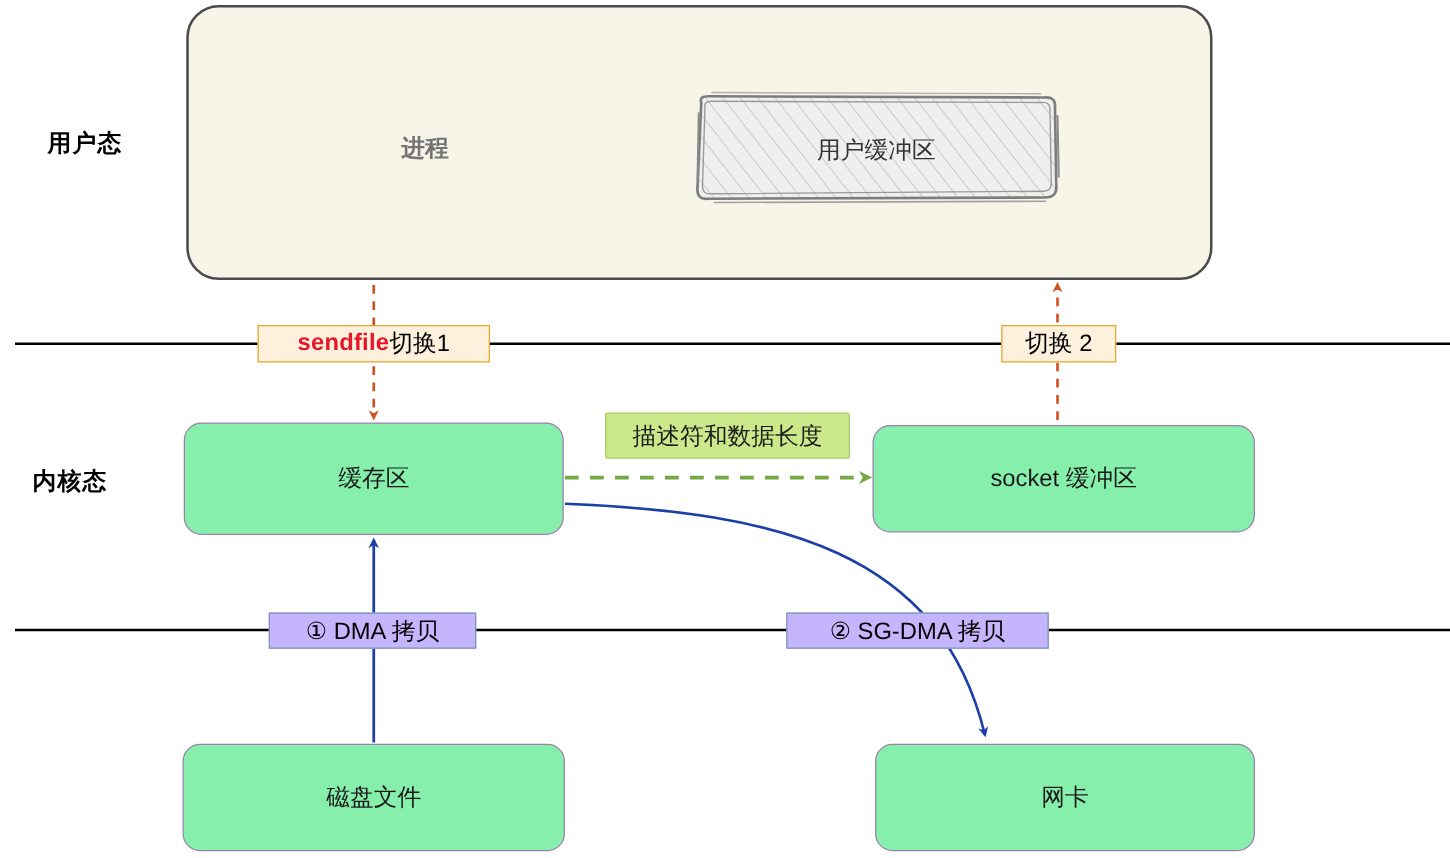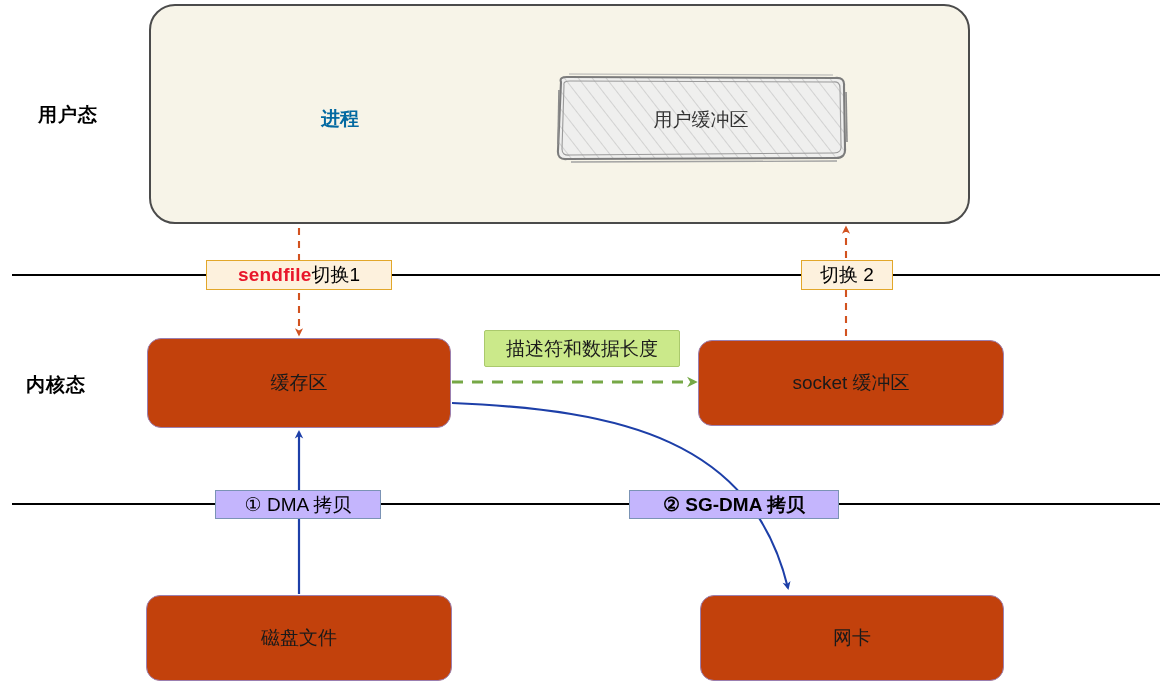--- a/index.html
+++ b/index.html
@@ -36,42 +36,42 @@
     width: 821px; height: 220px;
     background: #f7f4e8;
     border: 2.2px solid #4b4b4b;
     border-radius: 26px;
   }
   #process-label {
     position: absolute;
     left: 170px; top: 100px;
     font-weight: bold;
     font-size: 19px;
-    color: #0369a1;
+    color: #737373;
     white-space: nowrap;
   }
 
   
   #user-buffer {
     position: absolute;
     left: 394px; top: 66px;
     width: 312px; height: 95px;
   }
   #user-buffer .ub-label {
     position: absolute;
     left: 0; top: 0; width: 100%; height: 100%;
     display: flex; align-items: center; justify-content: center;
     font-size: 19px; color: #333;
     z-index: 3;
   }
 
   
   .kbox {
     position: absolute;
-    background: #c2410c;
+    background: #86efac;
     border: 1.6px solid #9b7fb0;
     border-radius: 14px;
     display: flex; align-items: center; justify-content: center;
     font-size: 19px;
     color: #1a1a1a;
     white-space: nowrap;
   }
   #box-cache   { left: 135px; top: 338px; width: 304px; height: 90px; }
   #box-socket  { left: 686px; top: 340px; width: 306px; height: 86px; }
   #box-disk    { left: 134px; top: 595px; width: 306px; height: 86px; }
@@ -107,21 +107,21 @@
   .pill.green {
     background: #cbe98a;
     border: 1.5px solid #aac96c;
     color: #1b1b1b;
   }
   #pill-sendfile { left: 194px; top: 260px; width: 186px; height: 30px; align-items: center; }
   #pill-sendfile .kw { color: #e8162a; font-weight: bold; letter-spacing: .2px; }
   #pill-sendfile .rest { color: #000; }
   #pill-switch2  { left: 789px; top: 260px; width: 92px; height: 30px; }
   #pill-dma      { left: 203px; top: 490px; width: 166px; height: 29px; }
-  #pill-sgdma    { left: 617px; top: 490px; width: 210px; height: 29px; font-weight: bold; }
+  #pill-sgdma    { left: 617px; top: 490px; width: 210px; height: 29px; }
   #pill-desc     { left: 462px; top: 330px; width: 196px; height: 37px;
                    border-radius: 2px; margin-left: 10px; }
 
   #svg-layer { position: absolute; left:0; top:0; width:1160px; height:686px;
                pointer-events: none; }
 </style>
 </head>
 <body>
 
 <div id="stage">

